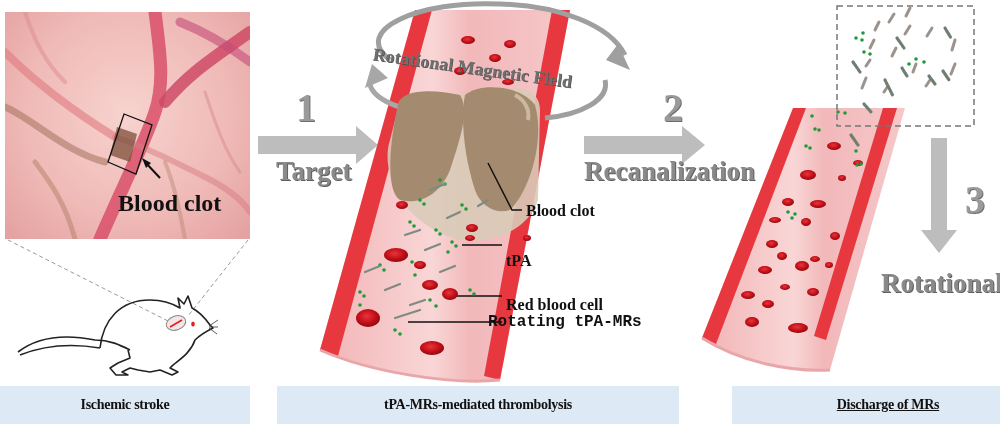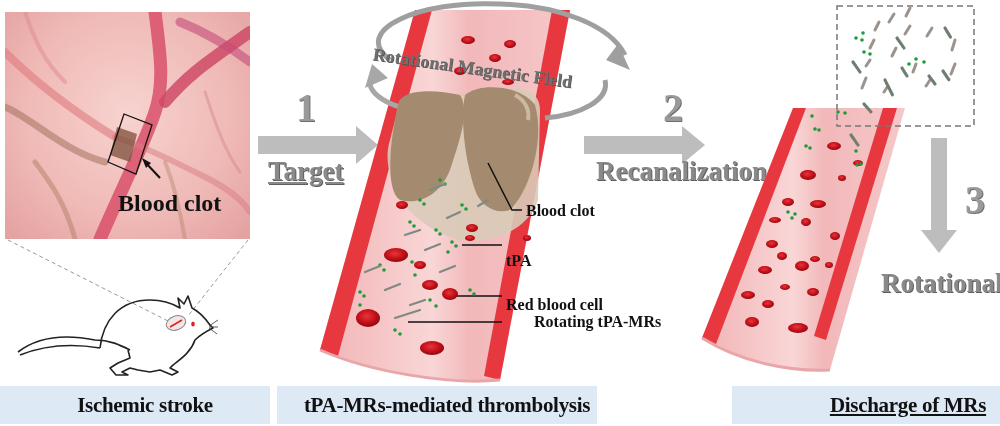--- a/index.html
+++ b/index.html
@@ -1,21 +1,21 @@
 <!DOCTYPE html>
 <html><head>
 <meta charset="utf-8">
 <style>
   html, body { margin:0; padding:0; background:#ffffff; }
   body { width:1000px; height:426px; position:relative; overflow:hidden;
          font-family:"Liberation Serif", "DejaVu Serif", serif; }
   .abs { position:absolute; }
   .bar { position:absolute; top:386px; height:38px; background:#dde9f5;
          display:flex; align-items:center; justify-content:center;
-         font-weight:bold; font-size:21px; color:#111; letter-spacing:-0.3px;padding-left:20px; }
+         font-weight:bold; font-size:14px; color:#111; letter-spacing:-0.3px; }
   .step-num { position:absolute; font-size:40px; font-weight:bold; color:#9a9a9a;
               text-shadow:1px 1px 0 #6e6e6e; }
   .step-label { position:absolute; font-size:27px; font-weight:bold; color:#8a8a8a;
                 text-shadow:1px 1px 0 #5f5f5f; }
   .callout { position:absolute; font-size:16px; font-weight:bold; color:#111; white-space:nowrap; }
   .photo-label { position:absolute; font-size:24px; font-weight:bold; color:#111; }
   .field-label { position:absolute; font-size:18px; font-weight:bold; color:#6f6f6f;
                  transform:rotate(8deg); transform-origin:left center; white-space:nowrap;
                  text-shadow:0.5px 0.5px 0 #444; }
   svg { position:absolute; left:0; top:0; }
@@ -68,23 +68,23 @@
   </g>
 </svg>
 
 <svg width="1000" height="426">
   <path d="M258,136 L356,136 L356,126 L378,145 L356,164 L356,154 L258,154 Z" fill="#bdbdbd"></path>
   <path d="M584,136 L682,136 L682,126 L705,145 L682,164 L682,154 L584,154 Z" fill="#bdbdbd"></path>
   <path d="M931,138 L947,138 L947,230 L957,230 L939,253 L921,230 L931,230 Z" fill="#bdbdbd"></path>
 </svg>
 
 <div class="step-num" style="left:296px;top:84px;">1</div>
-<div class="step-label" style="left:268px;top:156px;text-decoration:underline;">Target</div>
+<div class="step-label" style="left:276px;top:156px;">Target</div>
 <div class="step-num" style="left:663px;top:84px;">2</div>
-<div class="step-label" style="left:596px;top:156px;">Recanalization</div>
+<div class="step-label" style="left:584px;top:156px;">Recanalization</div>
 <div class="step-num" style="left:965px;top:176px;">3</div>
 <div class="step-label" style="left:881px;top:268px;">Rotational</div>
 
 <svg width="1000" height="426">
   <defs>
     <linearGradient id="lumen2" x1="0" x2="1">
       <stop offset="0" stop-color="#f2b3b5"></stop>
         <stop offset="0.45" stop-color="#f9d6d6"></stop>
         <stop offset="0.6" stop-color="#f2b8ba"></stop>
         <stop offset="1" stop-color="#f6c8c9"></stop>
@@ -174,21 +174,21 @@
       <line x1="440" y1="272" x2="455" y2="266"></line>
       <line x1="395" y1="318" x2="420" y2="310"></line>
       <line x1="478" y1="206" x2="488" y2="200"></line>
     </g>
 </svg>
 
 <div class="field-label" style="left:373px;top:44px;">Rotational Magnetic Field</div>
 <div class="callout" style="left:526px;top:202px;">Blood clot</div>
 <div class="callout" style="left:506px;top:252px;">tPA</div>
 <div class="callout" style="left:506px;top:296px;">Red blood cell</div>
-<div class="callout" style="left:534px;top:313px;">Rotating tPA-MRs</div>
+<div class="callout" style="left:488px;top:313px;font-family:Liberation Mono, monospace;">Rotating tPA-MRs</div>
 
 <svg width="1000" height="426">
   <defs>
     <linearGradient id="lumen3" x1="0" x2="1">
       <stop offset="0" stop-color="#f2b3b5"></stop>
         <stop offset="0.45" stop-color="#f9d6d6"></stop>
         <stop offset="0.6" stop-color="#f2b8ba"></stop>
         <stop offset="1" stop-color="#f6c8c9"></stop>
     </linearGradient>
   </defs>
@@ -264,14 +264,14 @@
       <line x1="902" y1="68" x2="907" y2="76" stroke="#6f7d72" stroke-width="3.2" stroke-dasharray="1.5,1.5"></line>
       <line x1="943" y1="71" x2="949" y2="80" stroke="#6f7d72" stroke-width="3.2" stroke-dasharray="1.5,1.5"></line>
       <line x1="929" y1="76" x2="935" y2="84" stroke="#6f7d72" stroke-width="3.2" stroke-dasharray="1.5,1.5"></line>
       <line x1="885" y1="80" x2="893" y2="96" stroke="#6f7d72" stroke-width="3.2" stroke-dasharray="1.5,1.5"></line>
       <line x1="864" y1="104" x2="871" y2="112" stroke="#6f7d72" stroke-width="3.2" stroke-dasharray="1.5,1.5"></line>
       <line x1="851" y1="135" x2="858" y2="145" stroke="#6f7d72" stroke-width="3.2" stroke-dasharray="1.5,1.5"></line>
     </g>
 </svg>
 
 <div class="bar" style="left:0;width:250px;">Ischemic stroke</div>
-<div class="bar" style="left:277px;width:300px;">tPA-MRs-mediated thrombolysis</div>
+<div class="bar" style="left:277px;width:402px;">tPA-MRs-mediated thrombolysis</div>
 <div class="bar" style="left:732px;width:312px;text-decoration:underline;">Discharge of MRs</div>
 
 </body></html>

